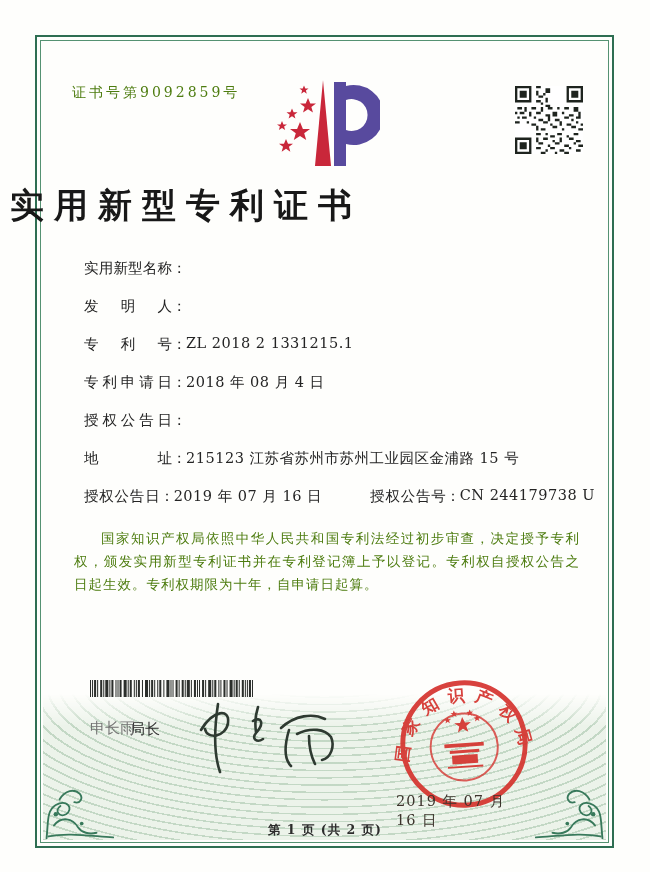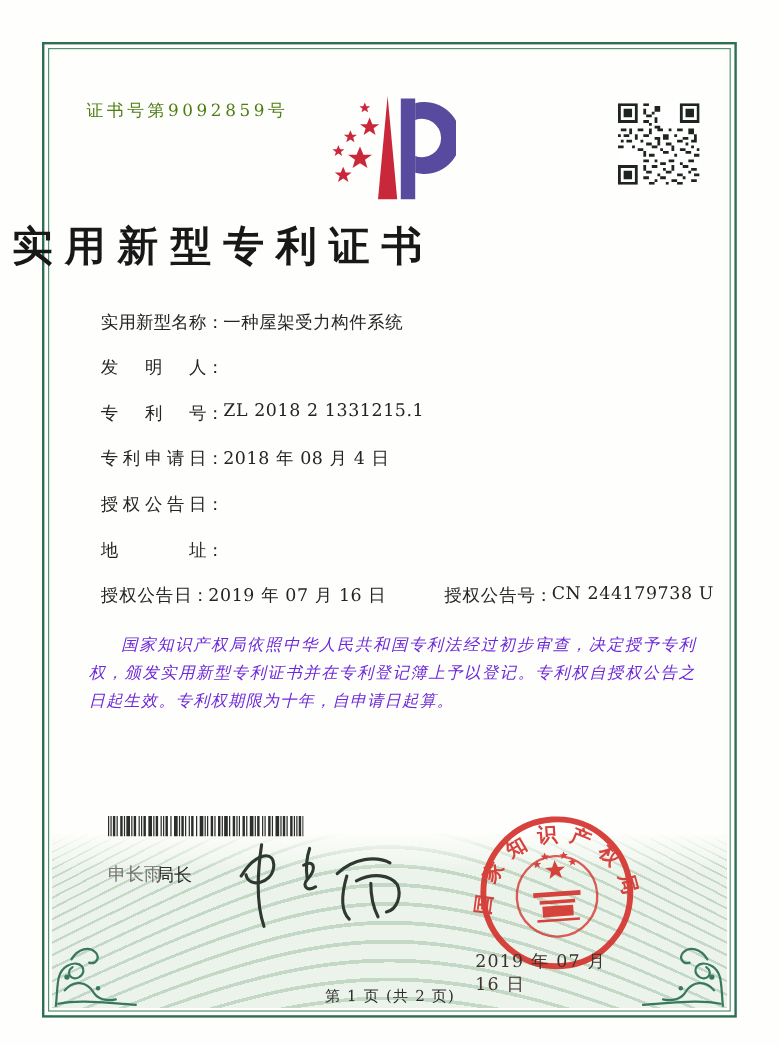--- a/index.html
+++ b/index.html
@@ -36,36 +36,36 @@
   .fields { position:absolute; left:72px; right:55px; top:259px; font-size:14.5px; color:#242424; }
   .frow { display:flex; align-items:flex-start; height:15px; margin-bottom:23px; white-space:nowrap;margin-left:12px; }
   .f-label { display:inline-block; width:88px; text-align:justify; text-align-last:justify; }
   .f-colon { display:inline-block; width:14px; }
   .f-value { letter-spacing:.5px; }
   .f-value.fixed { display:inline-block; width:158px; }
   .gap2 { display:inline-block; width:56px; }
 
   
   .bodytext { position:absolute; left:74px; right:70px; top:527px; font-size:13.5px;
-    line-height:23px; color:#6d28d9; text-align:justify; font-style:italic; letter-spacing:1px; }
+    line-height:23px; color:#4d7c0f; text-align:justify; letter-spacing:1px; }
   .bodytext p { text-indent:2em; }
 
   
   .barcode { position:absolute; left:90px; top:680px; width:163px; height:17px; }
   .signer-title { position:absolute; left:90px; top:720px; font-size:15px; color:#2e2e2e;
     font-family:"DejaVu Sans","Liberation Sans",sans-serif;margin-left:40px; }
   .signer-name { position:absolute; left:90px; top:719px; font-size:15px; color:#737373;
     font-family:"DejaVu Sans","Liberation Sans",sans-serif; }
   .signature { position:absolute; left:183px; top:698px; width:175px; height:82px; }
   .seal { position:absolute; left:390px; top:670px; width:148px; height:148px;
     transform:rotate(-4deg); opacity:.92; }
   .seal-date { position:absolute; left:396px; top:792px; width:130px; font-size:14.5px;
     color:#3c332c; letter-spacing:1px; }
   .page-num { position:absolute; left:0; right:0; bottom:33px; text-align:center;
-    font-size:12.5px; color:#2c2c2c; letter-spacing:1px; }
+    font-size:12.5px; color:#2c2c2c; letter-spacing:1px;font-weight:bold; }
 </style>
 </head>
 <body>
 
 <div class="page">
 
   <div class="frame">
     <div class="frame-inner"></div>
 
     <div class="band"></div>
@@ -135,21 +135,20 @@
       M13 27h1v1h-1z M19 27h2v1h-2z M26 27h2v1h-2z
       M11 28h2v1h-2z M17 28h1v1h-1z M21 28h2v1h-2z"></path>
   </svg>
 
   <div class="title">实用新型专利证书</div>
 
   <div class="fields">
     <div class="frow">
       <span class="f-label">实用新型名称</span>
         <span class="f-colon">：</span>
-        <span class="f-value">一种屋架受力构件系统</span>
     </div>
     <div class="frow">
       <span class="f-label">发明人</span>
         <span class="f-colon">：</span>
     </div>
     <div class="frow">
       <span class="f-label">专利号</span>
         <span class="f-colon">：</span>
         <span class="f-value">ZL 2018 2 1331215.1</span>
     </div>
@@ -158,20 +157,21 @@
         <span class="f-colon">：</span>
         <span class="f-value">2018 年 08 月 4 日</span>
     </div>
     <div class="frow">
       <span class="f-label">授权公告日</span>
         <span class="f-colon">：</span>
     </div>
     <div class="frow">
       <span class="f-label">地址</span>
         <span class="f-colon">：</span>
+        <span class="f-value">215123 江苏省苏州市苏州工业园区金浦路 15 号</span>
     </div>
     <div class="frow">
       <span class="f-label">授权公告日</span>
         <span class="f-colon">：</span>
         <span class="f-value fixed">2019 年 07 月 16 日</span>
       <span class="gap2"></span>
       <span class="f-label">授权公告号</span>
         <span class="f-colon">：</span>
         <span class="f-value">CN 244179738 U</span>
     </div>

